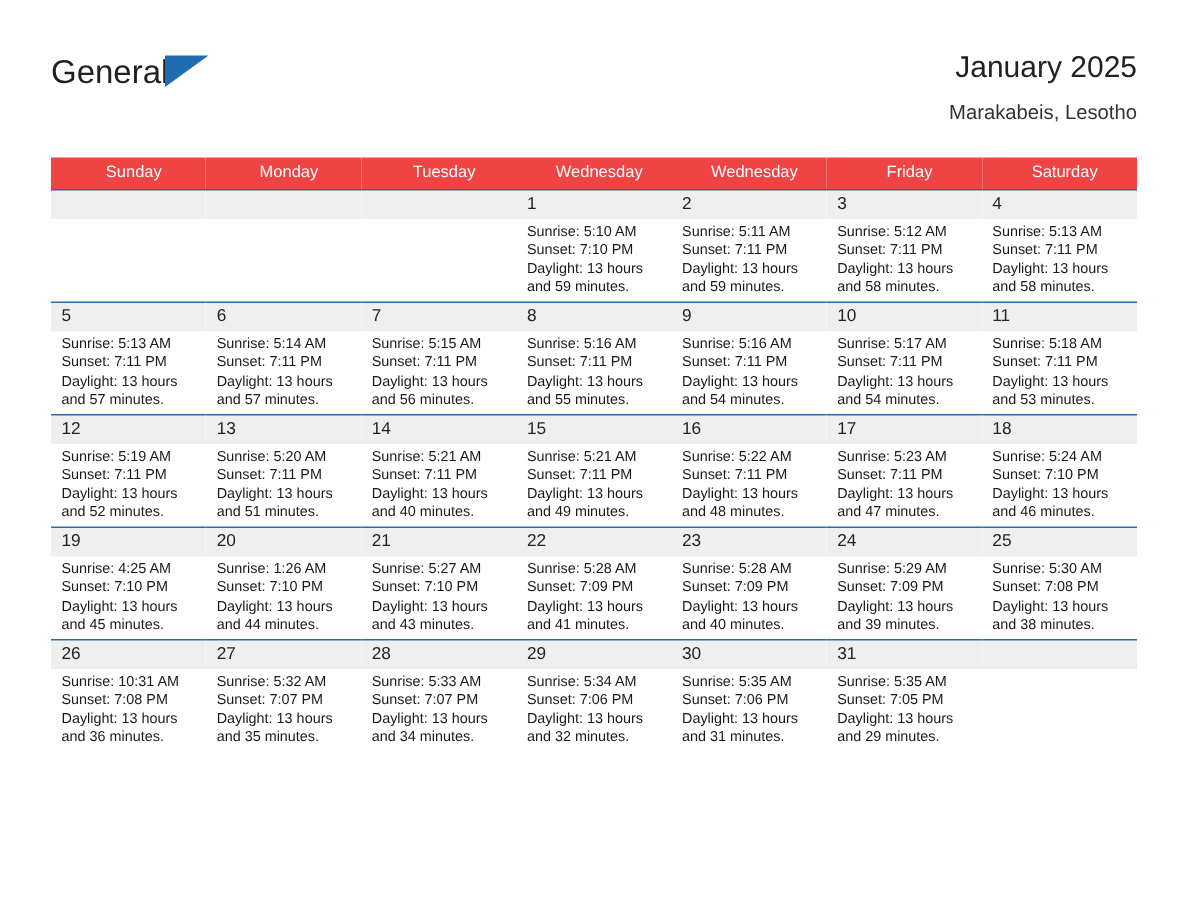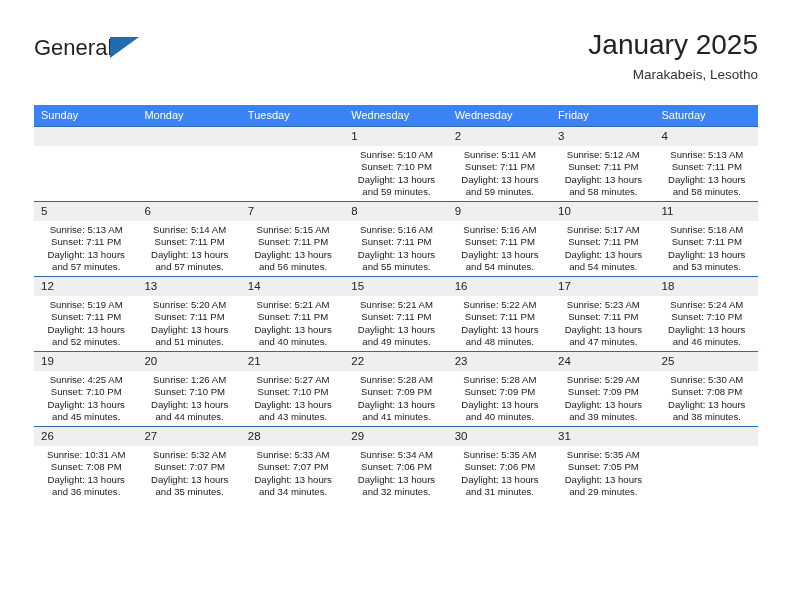--- a/index.html
+++ b/index.html
@@ -70,21 +70,21 @@
     white-space: nowrap;
   }
 
   .title-block {
     position: absolute;
     right: 0;
     top: 0;
     text-align: right;
   }
   .cal-title {
-    font-size: 28px;
+    font-size: 20px;
     line-height: 34px;
     color: #222222;
     font-weight: normal;
     white-space: nowrap;
   }
   .cal-subtitle {
     font-size: 13.5px;
     line-height: 20px;
     color: #333333;
     margin-top: 3px;
@@ -94,25 +94,25 @@
   
   .calendar {
     position: absolute;
     left: 34px;
     top: 105px;
     width: 724px;
     border-collapse: collapse;
     table-layout: fixed;
   }
   .calendar th {
-    background: #3b82f6;
+    background: #ef4444;
     color: #ffffff;
     font-size: 11px;
     font-weight: normal;
-    text-align: left;
+    text-align: center;
     padding: 4px 0 4px 7px;
     height: 13px;
     line-height: 13px;
     border: none;
   }
   .calendar td {
     width: 103.4px;
     height: 74px;
     vertical-align: top;
     padding: 0;
@@ -126,21 +126,20 @@
     line-height: 15px;
     padding: 2px 0 2px 7px;
     font-size: 11.5px;
     color: #222222;
   }
   .cell-body {
     padding: 3px 6px 0 7px;
     font-size: 9.6px;
     line-height: 12.3px;
     color: #1a1a1a;
-    text-align: center;
   }
   .cell-body div {
     white-space: nowrap;
   }
   .cell-empty .cell-body { visibility: hidden; }
 </style>
 </head>
 <body>
 
 <div class="page">

